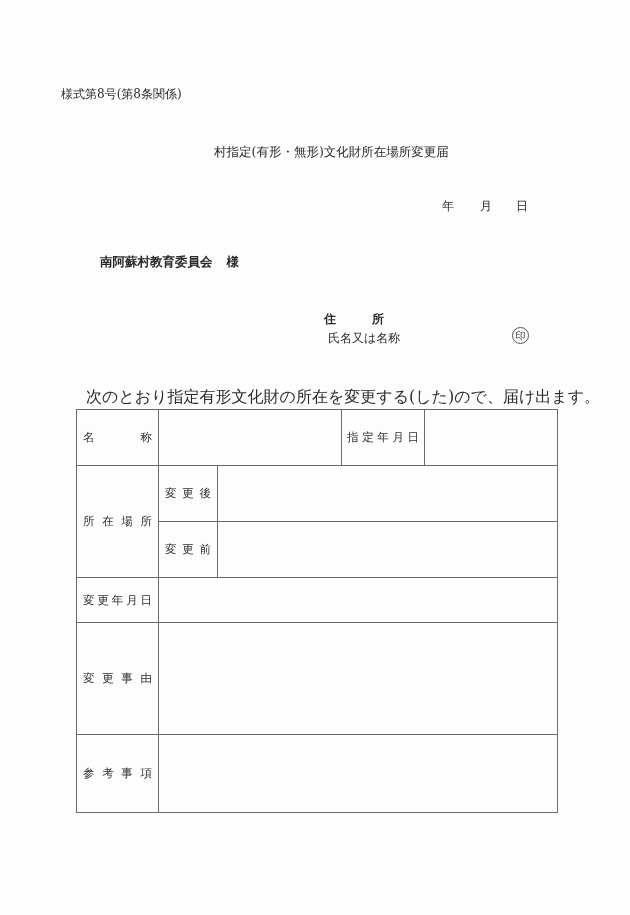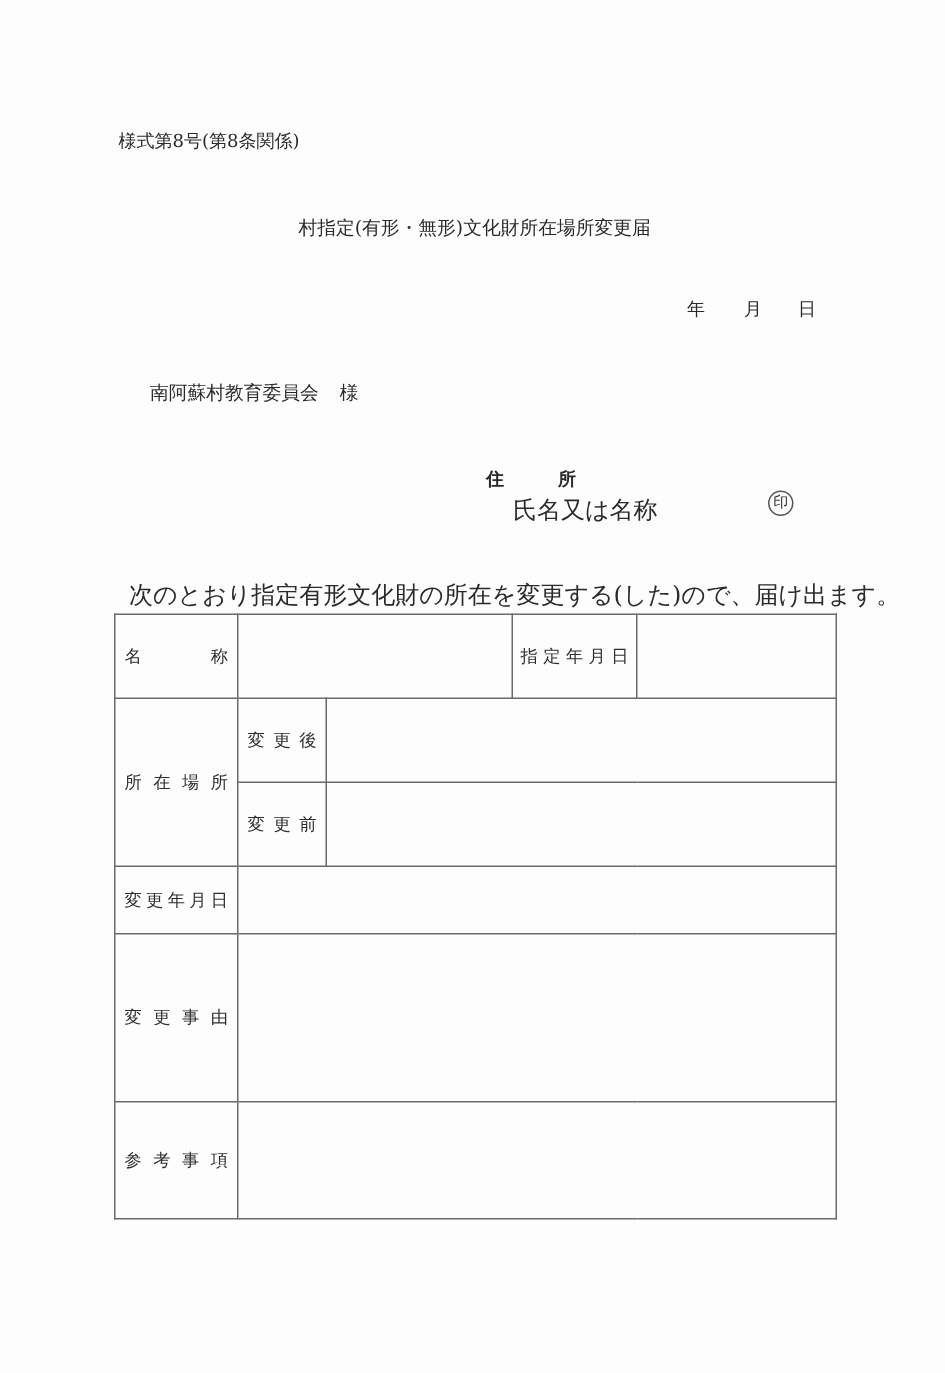--- a/index.html
+++ b/index.html
@@ -10,31 +10,31 @@
     body {
       width: 630px;
       height: 915px;
       position: relative;
       overflow: hidden;
       font-family: "DejaVu Serif", "Liberation Serif", serif;
       color: #2a2a2a;
       font-size: 12px;
     }
     .abs { position: absolute; white-space: nowrap; }
-    #form-number { left: 79px; top: 86px; font-size: 12px; }
-    #form-title { left: 199px; top: 144px; font-size: 12.5px; }
-    #date-line { left: 442px; top: 198px; font-size: 12px; margin-left: 16px; }
+    #form-number { left: 61px; top: 86px; font-size: 12px; }
+    #form-title { left: 214px; top: 144px; font-size: 12.5px; }
+    #date-line { left: 442px; top: 198px; font-size: 12px; }
     #date-line span { display: inline-block; }
     #date-line .year { width: 38px; }
     #date-line .month { width: 36px; }
-    #addressee { left: 100px; top: 254px; font-size: 12.5px; }
+    #addressee { left: 100px; top: 254px; font-size: 12.5px; font-weight: bold; }
     #addressee .honorific { margin-left: 14px; }
     #applicant-address { left: 324px; top: 311px; font-size: 12px; font-weight: bold; }
     #applicant-address .k1 { display:inline-block; width: 48px; }
-    #applicant-name { left: 342px; top: 330px; font-size: 16px; }
+    #applicant-name { left: 328px; top: 330px; font-size: 12px; }
     #seal {
       left: 512px; top: 327px;
       width: 15px; height: 15px;
       border: 1px solid #555;
       border-radius: 50%;
       font-size: 10px;
       line-height: 15px;
       text-align: center;
       color: #333;
     }

